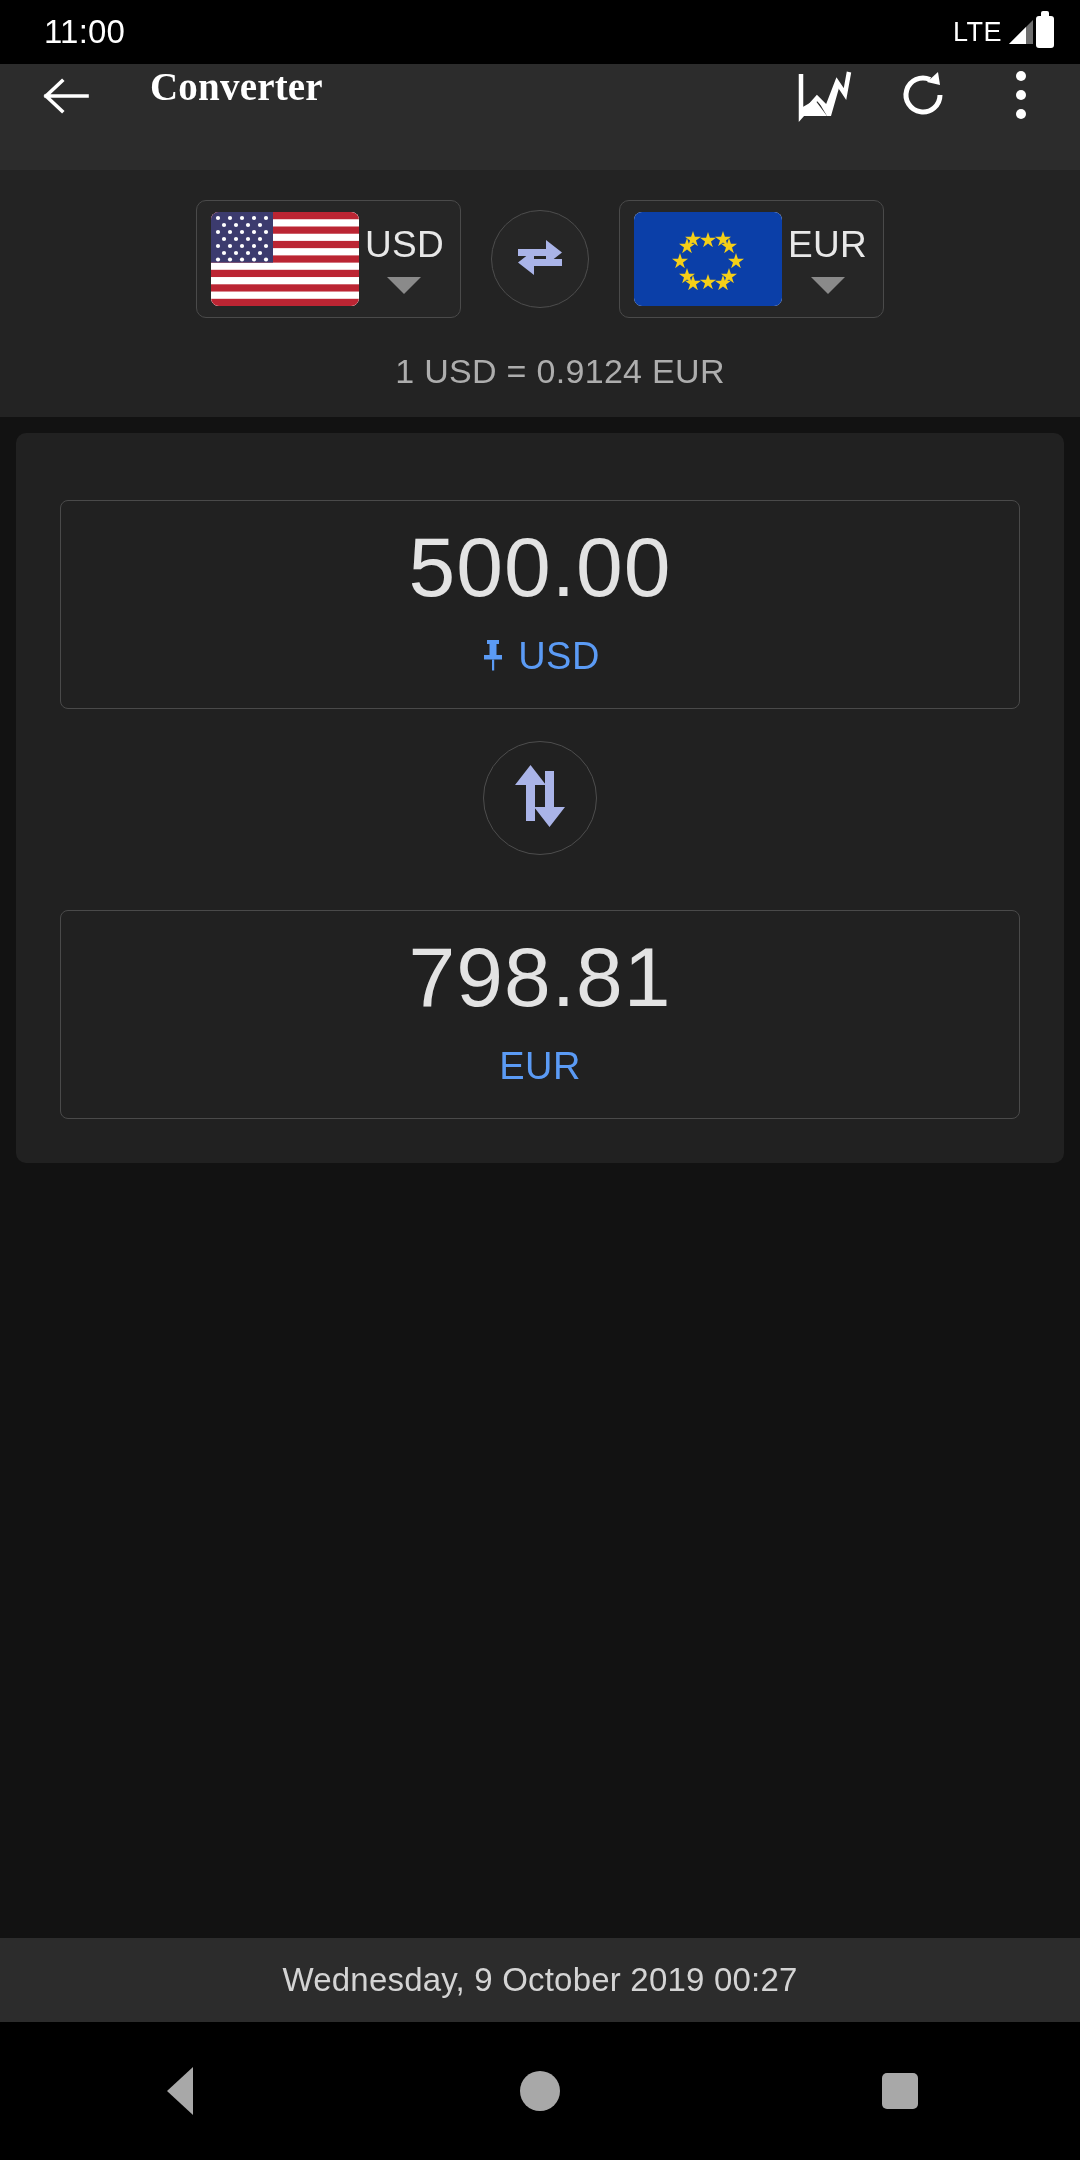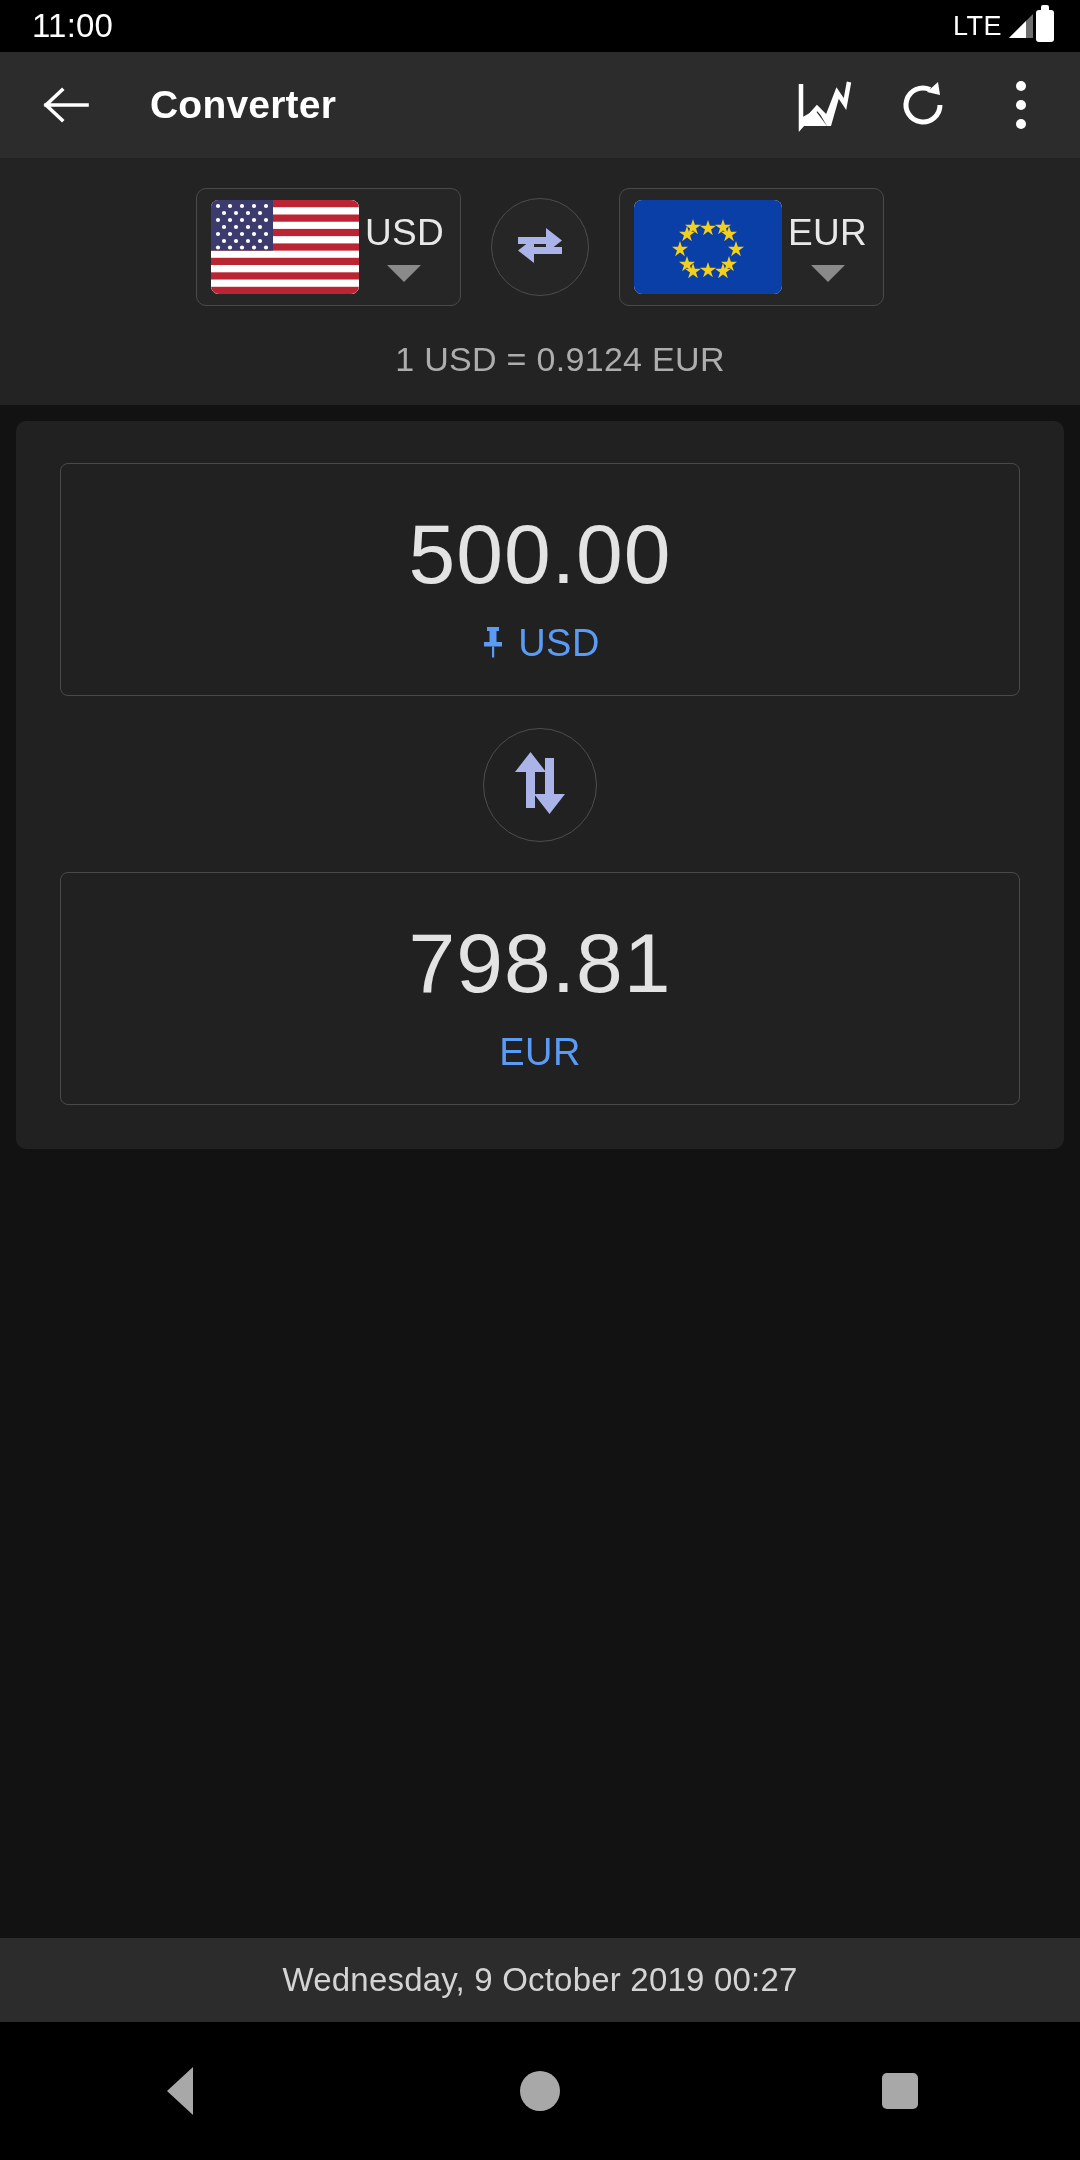--- a/index.html
+++ b/index.html
@@ -18,26 +18,26 @@
     width: 1080px;
     height: 2160px;
     display: flex;
     flex-direction: column;
     background: #121212;
     position: relative;
   }
 
   
   .statusbar {
-    height: 52px;
+    height: 64px;
     background: #000000;
     display: flex;
     align-items: center;
     justify-content: space-between;
-    padding: 0 26px 0 32px;
+    padding: 0 26px 0 44px;
     box-sizing: border-box;
     flex: none;
   }
   .status-time {
     color: #ffffff;
     font-size: 33px;
     letter-spacing: 0.2px;
   }
   .status-right {
     display: flex;
@@ -70,24 +70,25 @@
     height: 5px;
     background: #ffffff;
     border-radius: 2px 2px 0 0;
   }
 
   
   .appbar {
     height: 106px;
     background: #2c2c2c;
     display: flex;
-    align-items: center;
+    align-items: flex-start;
     padding: 0 28px 0 34px;
     box-sizing: border-box;
     flex: none;
+    font-family: Liberation Serif, serif;
   }
   .back-btn {
     width: 64px;
     height: 64px;
     display: flex;
     align-items: center;
     justify-content: center;
     flex: none;
   }
   .appbar-title {
@@ -206,23 +207,24 @@
   }
   .converter-card {
     background: #212121;
     border-radius: 10px;
     padding: 42px 44px 44px;
     box-sizing: border-box;
   }
   .amount-box {
     border: 1px solid #4a4a4a;
     border-radius: 8px;
-    padding: 44px 40px 30px;
+    padding: 20px 40px 30px;
     box-sizing: border-box;
     text-align: center;
+    margin-top: 25px;
   }
   .amount-value {
     color: #e3e3e3;
     font-size: 84px;
     line-height: 92px;
     letter-spacing: 1px;
   }
   .amount-label-row {
     display: flex;
     align-items: center;

